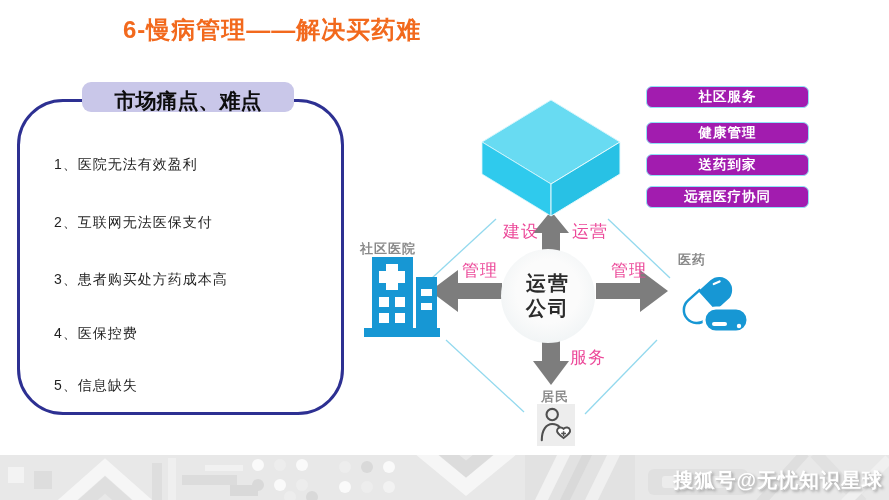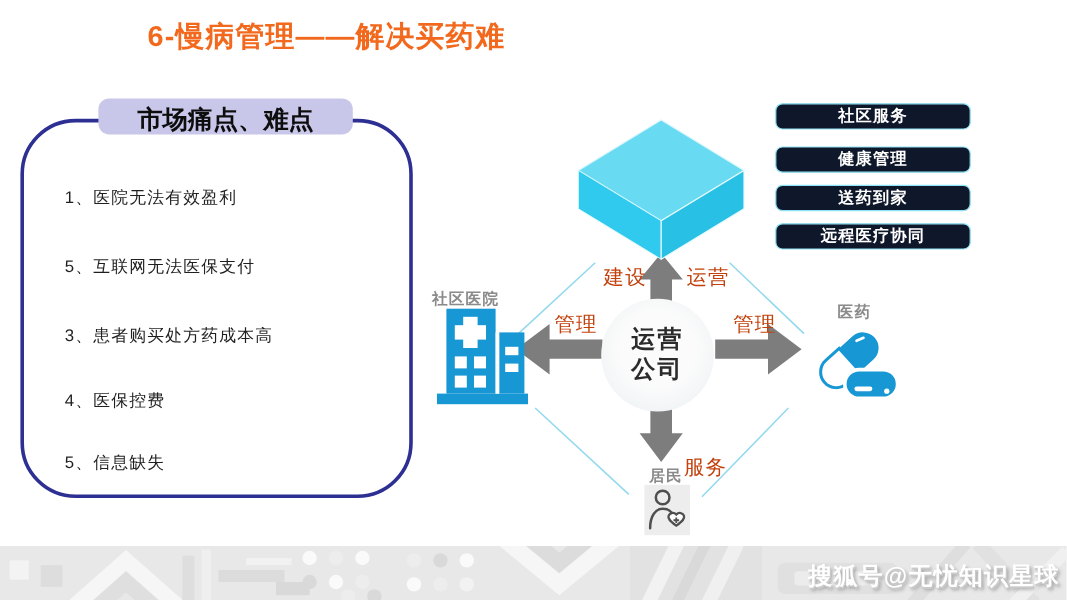--- a/index.html
+++ b/index.html
@@ -31,28 +31,28 @@
   }
 
   
   .platform-label {
     left:445px; top:72px; width:200px; text-align:center;
     font-size:14px; font-weight:bold; color:#4f4f4f; letter-spacing:1px;
   }
 
   
   .service {
-    left:646px; width:163px; height:22px; background:#0f172a;
+    left:646px; width:163px; height:22px; background:#a21caf;
     border:1.5px solid #8fe3f6; border-radius:6px; text-align:center;
     line-height:19px; font-size:13.5px; font-weight:bold; color:#ffffff;
     letter-spacing:1px;
   }
 
   
-  .edge-label { font-size:17px; color:#c2410c; letter-spacing:1px; z-index:4; }
+  .edge-label { font-size:17px; color:#ec4899; letter-spacing:1px; z-index:4; }
   .node-label { font-size:13px; font-weight:bold; color:#8a8a8a; letter-spacing:1px; z-index:4; }
 
   
   .center-circle {
     left:501px; top:249px; width:94px; height:94px; border-radius:50%;
     background:radial-gradient(circle at 50% 45%, #fbfbfb 45%, #e9eff1 100%);
     display:flex; flex-direction:column; align-items:center; justify-content:center;
     z-index:3;
   }
   .center-circle span {
@@ -91,41 +91,41 @@
       <path d="M551,211 L569,233 L560,233 L560,256 L542,256 L542,233 L533,233 Z"></path>
       <path d="M430,291 L458,270 L458,283 L502,283 L502,299 L458,299 L458,312 Z"></path>
       <path d="M668,291 L640,270 L640,283 L596,283 L596,299 L640,299 L640,312 Z"></path>
       <path d="M551,385 L533,361 L542,361 L542,334 L560,334 L560,361 L569,361 Z"></path>
     </g>
   </svg>
 
   <div class="abs panel"></div>
   <div class="abs badge">市场痛点、难点</div>
   <div class="abs pain-item" style="top:156px;">1、医院无法有效盈利</div>
-  <div class="abs pain-item" style="top:214px;">5、互联网无法医保支付</div>
+  <div class="abs pain-item" style="top:214px;">2、互联网无法医保支付</div>
   <div class="abs pain-item" style="top:271px;">3、患者购买处方药成本高</div>
   <div class="abs pain-item" style="top:325px;">4、医保控费</div>
   <div class="abs pain-item" style="top:377px;">5、信息缺失</div>
 
   <svg class="abs" style="left:480px;top:96px;z-index:2;" width="142" height="121" viewBox="0 0 142 121">
     <polygon points="71,4 140,46 71,88 2,46" fill="#68dbf2" stroke="#d8f6fc" stroke-width="1"></polygon>
     <polygon points="2,46 71,88 71,120 2,78" fill="#2fcaed" stroke="#d8f6fc" stroke-width="0.8"></polygon>
     <polygon points="140,46 71,88 71,120 140,78" fill="#28c1e5" stroke="#e8fafd" stroke-width="1"></polygon>
   </svg>
 
   <div class="abs service" style="top:86px;">社区服务</div>
   <div class="abs service" style="top:122px;">健康管理</div>
   <div class="abs service" style="top:186px;">远程医疗协同</div>
   <div class="abs service" style="top:154px;">送药到家</div>
 
   <div class="abs edge-label" style="left:503px;top:220px;">建设</div>
   <div class="abs edge-label" style="left:572px;top:220px;">运营</div>
   <div class="abs edge-label" style="left:462px;top:259px;">管理</div>
   <div class="abs edge-label" style="left:611px;top:259px;">管理</div>
-  <div class="abs edge-label" style="left:570px;top:346px;margin-top:32px;">服务</div>
+  <div class="abs edge-label" style="left:570px;top:346px;">服务</div>
 
   <div class="abs center-circle">
     <span>运营</span>
     <span>公司</span>
   </div>
 
   <div class="abs node-label" style="left:360px;top:240px;">社区医院</div>
   <svg class="abs" style="left:364px;top:257px;z-index:2;" width="76" height="80" viewBox="0 0 76 80">
     <g fill="#1797d4">
       <rect x="0" y="71" width="76" height="9"></rect>
@@ -138,21 +138,21 @@
       <rect x="15" y="40" width="10" height="10"></rect>
       <rect x="31" y="40" width="10" height="10"></rect>
       <rect x="15" y="56" width="10" height="10"></rect>
       <rect x="31" y="56" width="10" height="10"></rect>
       <rect x="49" y="20" width="3" height="51"></rect>
       <rect x="57" y="32" width="11" height="7"></rect>
       <rect x="57" y="46" width="11" height="7"></rect>
     </g>
   </svg>
 
-  <div class="abs node-label" style="left:698px;top:251px;font-family:Liberation Mono, monospace;">医药</div>
+  <div class="abs node-label" style="left:678px;top:251px;font-family:Liberation Mono, monospace;">医药</div>
   <svg class="abs" style="left:676px;top:270px;z-index:2;" width="74" height="68" viewBox="0 0 74 68">
     <g transform="rotate(-42 32 30)">
       <rect x="4" y="17" width="56" height="26" rx="13" fill="#1797d4"></rect>
       <path d="M32,17 L17,17 A13,13 0 0 0 17,43 L32,43 Z" fill="#ffffff" stroke="#1797d4" stroke-width="2.5"></path>
       <line x1="47" y1="22" x2="53" y2="24" stroke="#ffffff" stroke-width="2.2" stroke-linecap="round"></line>
     </g>
     <rect x="28" y="38" width="44" height="24" rx="12" fill="#1797d4" stroke="#ffffff" stroke-width="3"></rect>
     <rect x="36" y="52" width="15" height="4" rx="2" fill="#ffffff"></rect>
     <circle cx="63" cy="56" r="2.2" fill="#ffffff"></circle>
   </svg>

